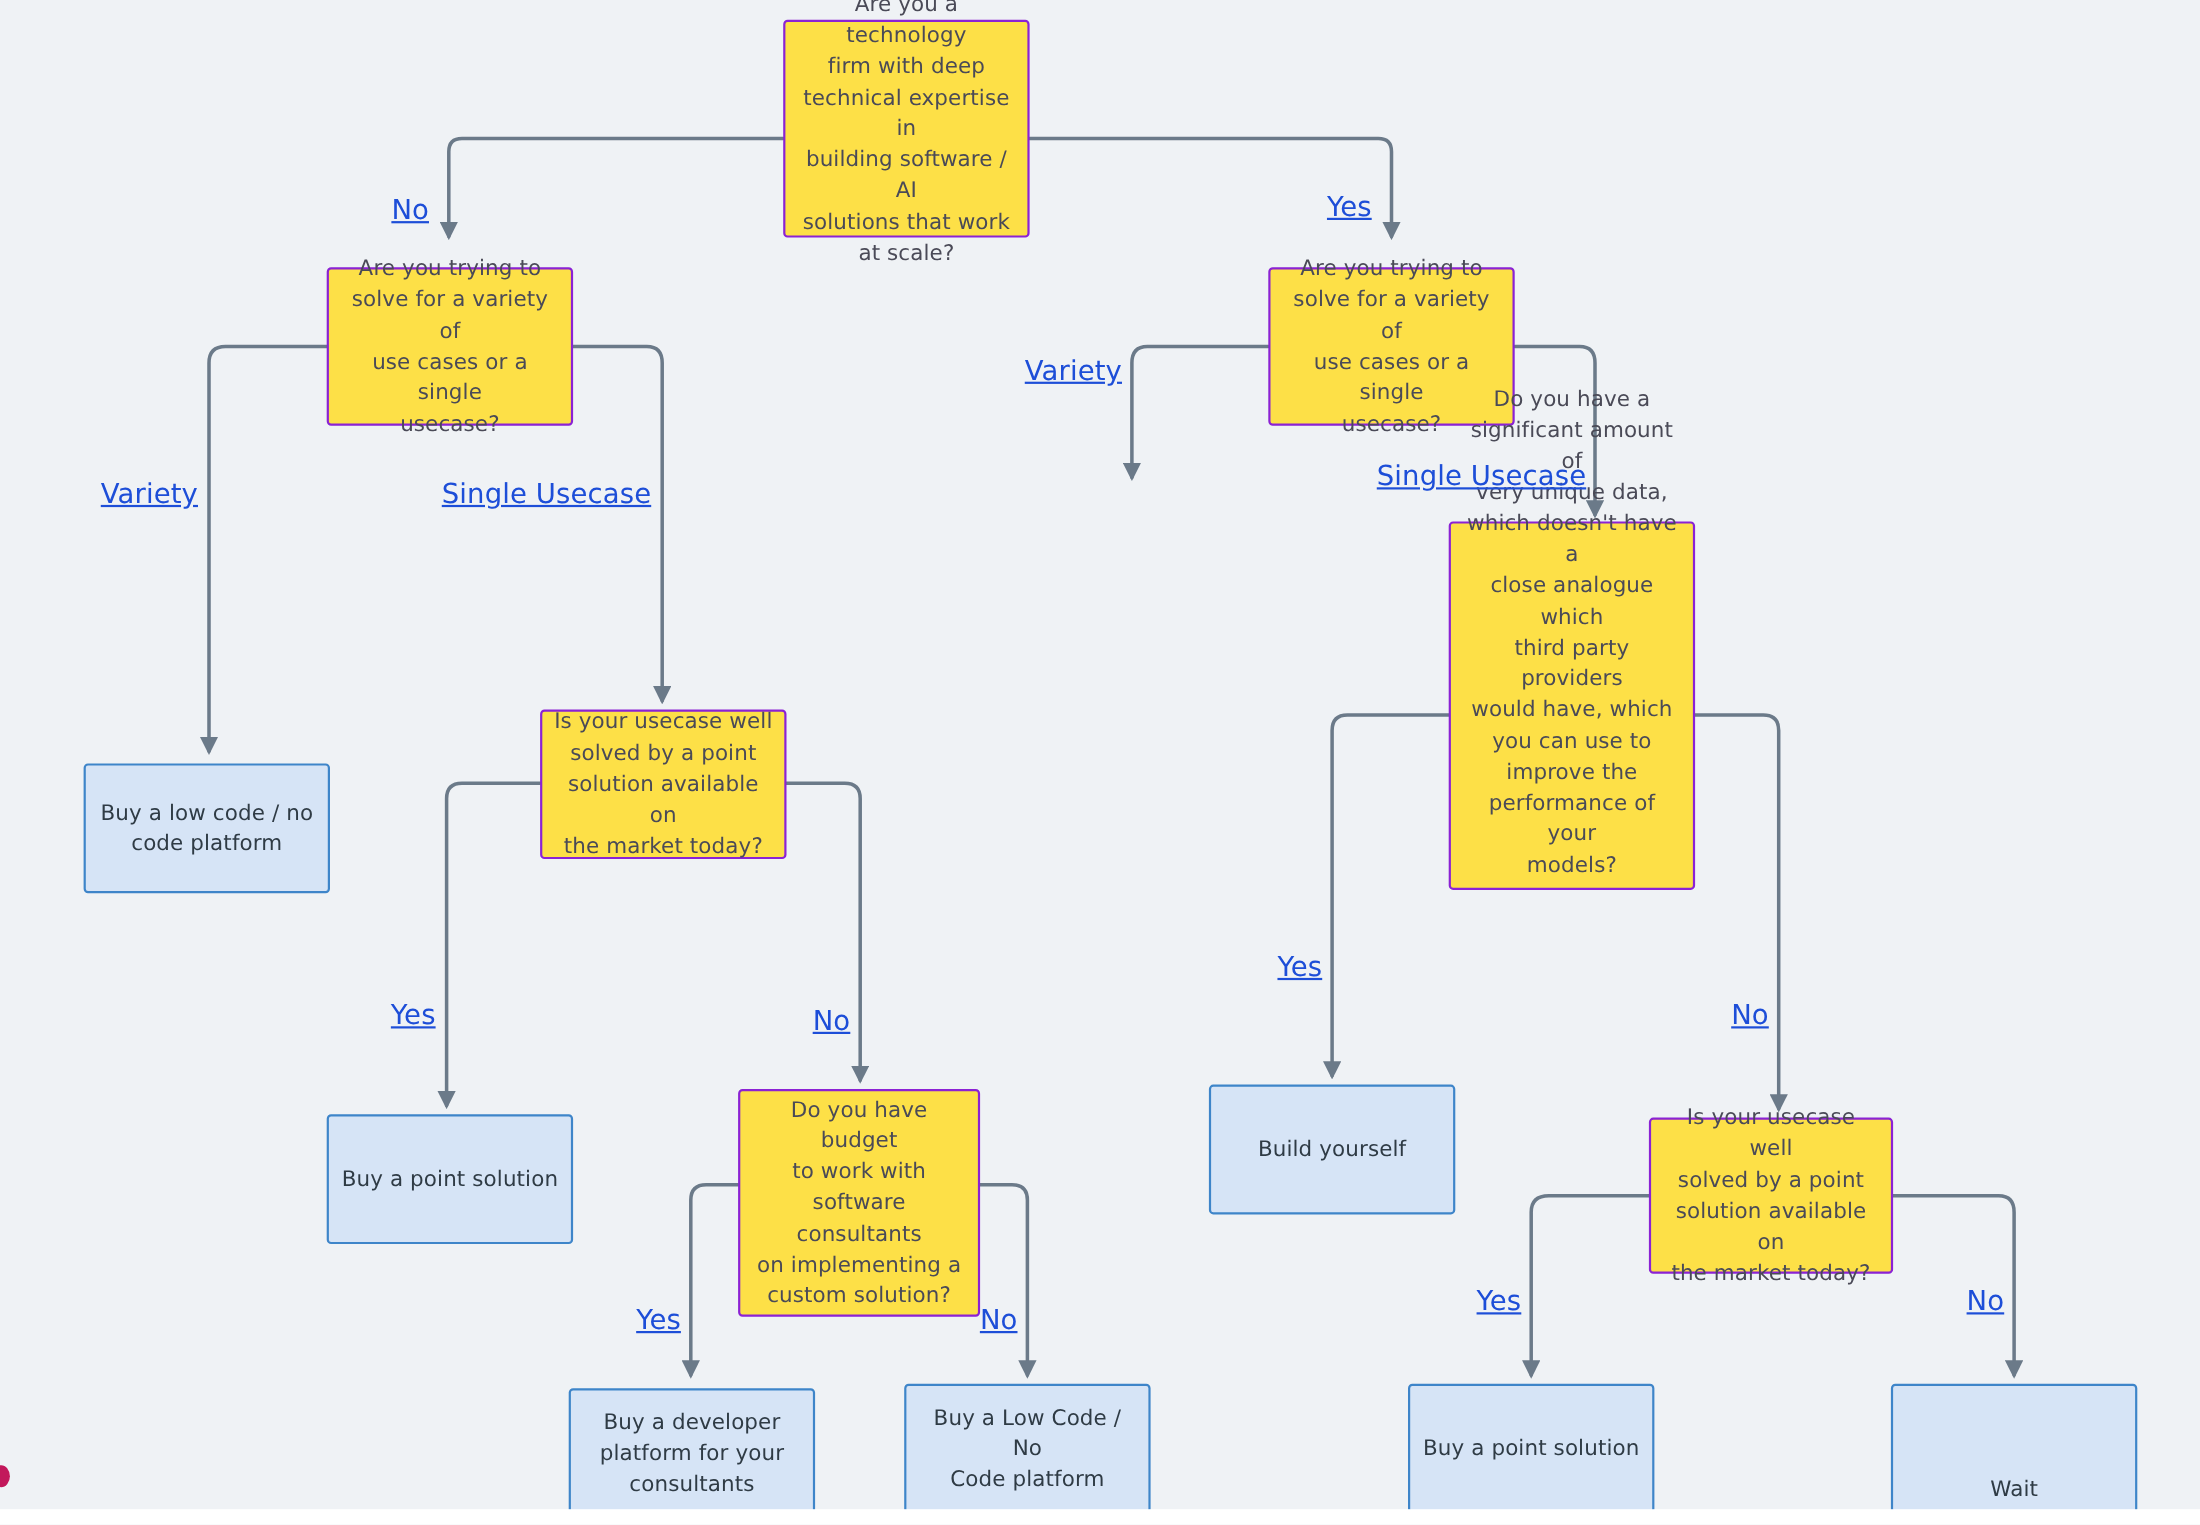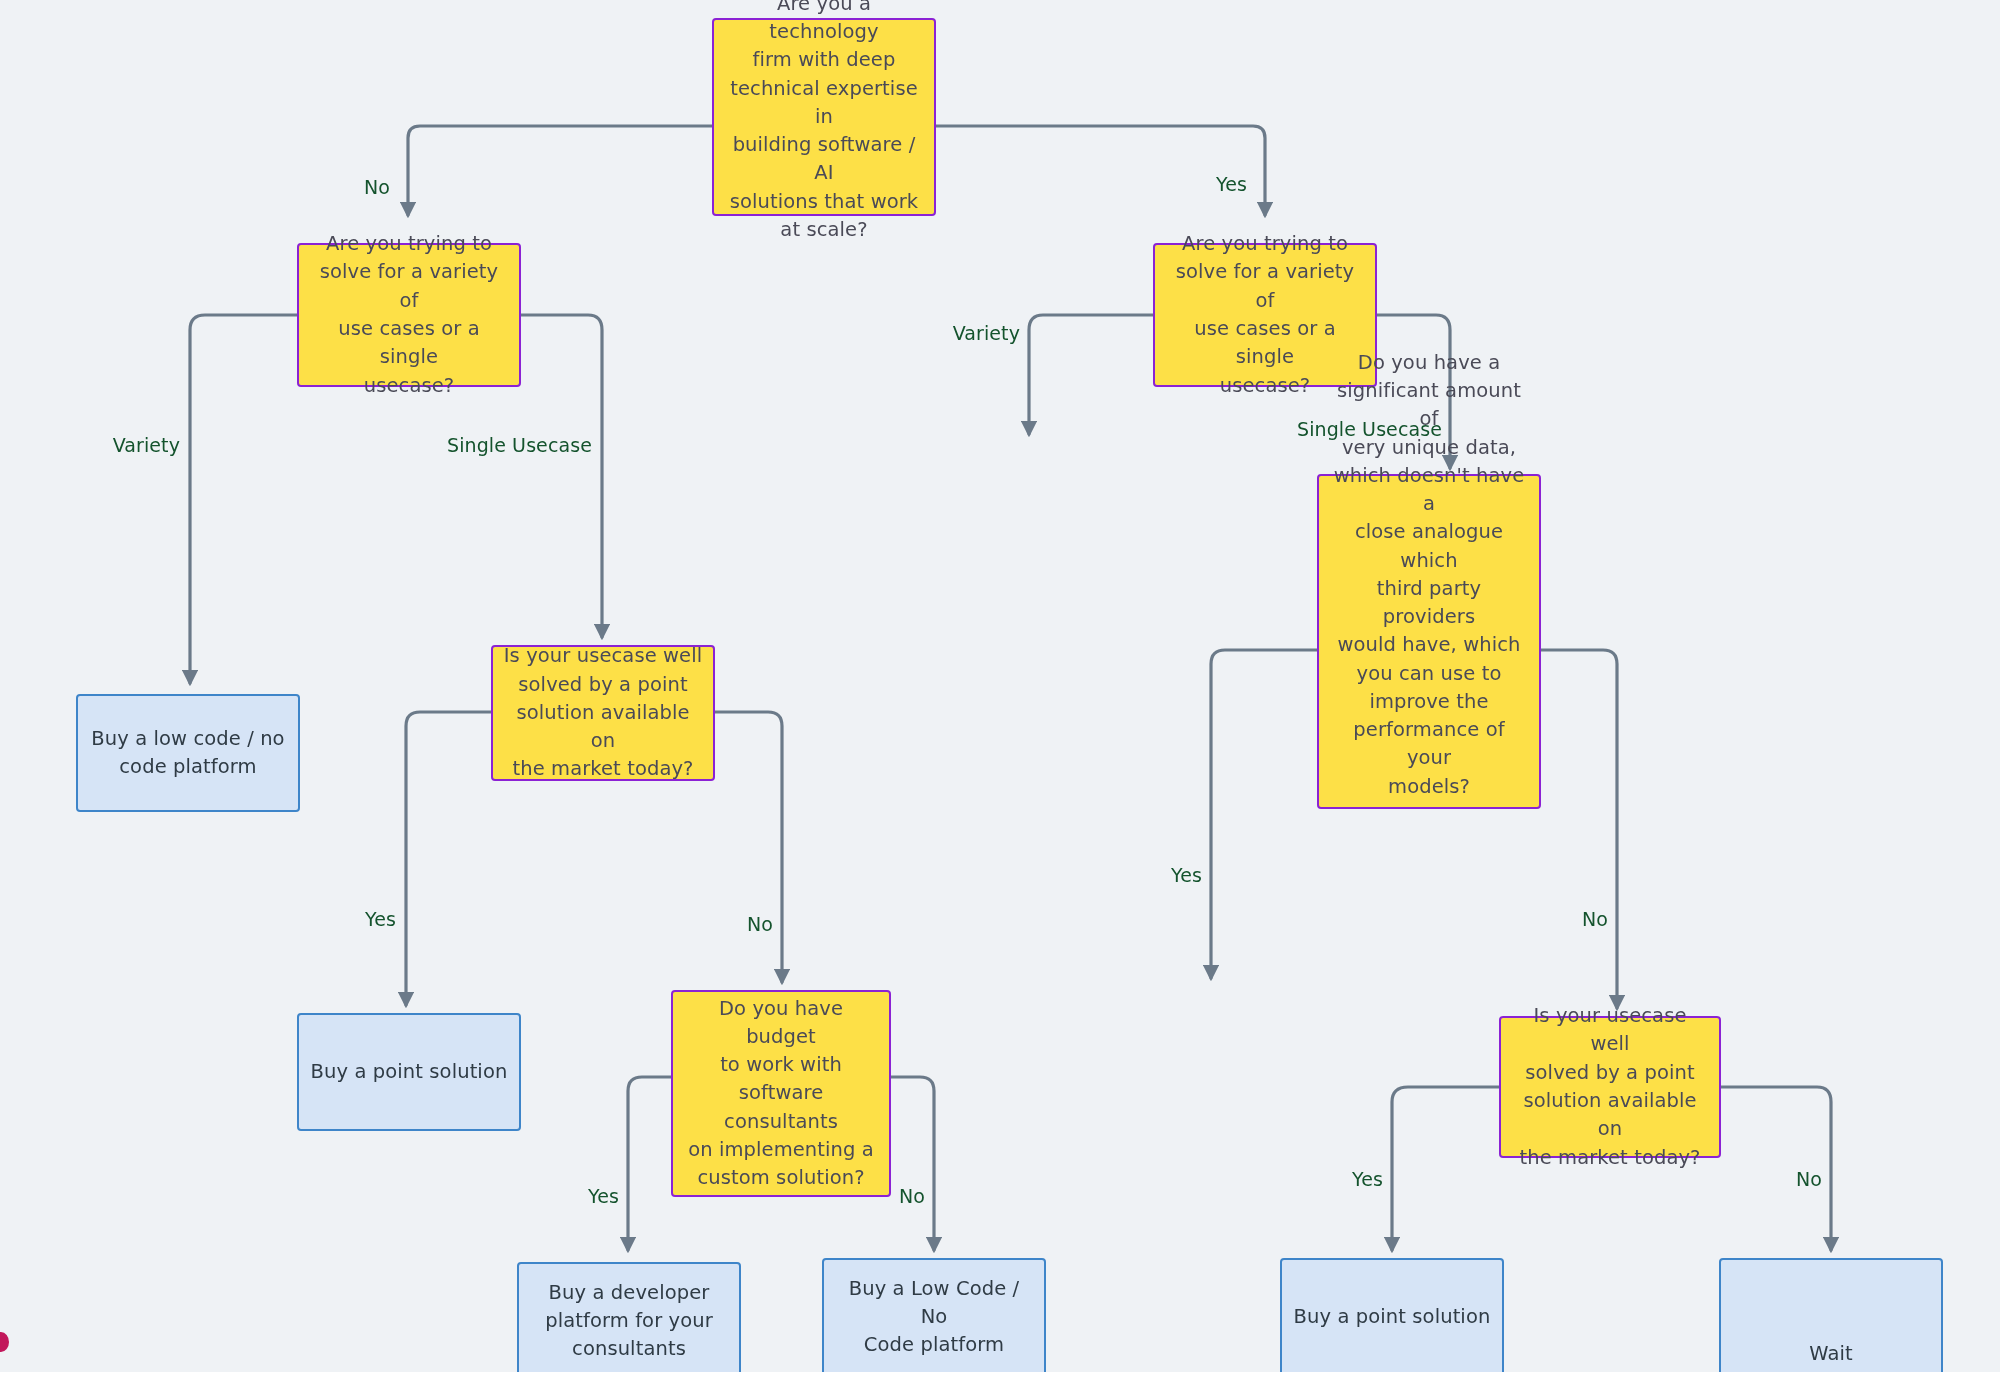--- a/index.html
+++ b/index.html
@@ -44,24 +44,25 @@
     font-size: 19.5px;
   }
   .node.terminal {
     background: #d6e4f6;
     border: 2.5px solid #3e85c9;
     color: #2f3b45;
     font-size: 19.5px;
   }
   .edge-label {
     position: absolute;
-    font-size: 19px;
-    color: #14532d;
+    font-size: 25px;
+    color: #1d4ed8;
     white-space: nowrap;
     letter-spacing: 0.1px;
+    text-decoration: underline;
   }
   .corner-dot {
     position: absolute;
     border-radius: 50%;
   }
   .bottom-strip {
     position: absolute;
     left: 0;
     bottom: 0;
     width: 2000px;
@@ -167,20 +168,23 @@
   </div>
 
   <div class="node decision" style="left:671px; top:990px; width:220px; height:207px;">
     <span>Do you have budget
 to work with
 software consultants
 on implementing a
 custom solution?</span>
   </div>
 
+  <div class="node terminal" style="left:1099px; top:986px; width:224px; height:118px;">
+    <span>Build yourself</span>
+  </div>
 
   <div class="node decision" style="left:1499px; top:1016px; width:222px; height:142px;">
     <span>Is your usecase well
 solved by a point
 solution available on
 the market today?</span>
   </div>
 
   <div class="node terminal" style="left:517px; top:1262px; width:224px; height:118px;">
     <span>Buy a developer

